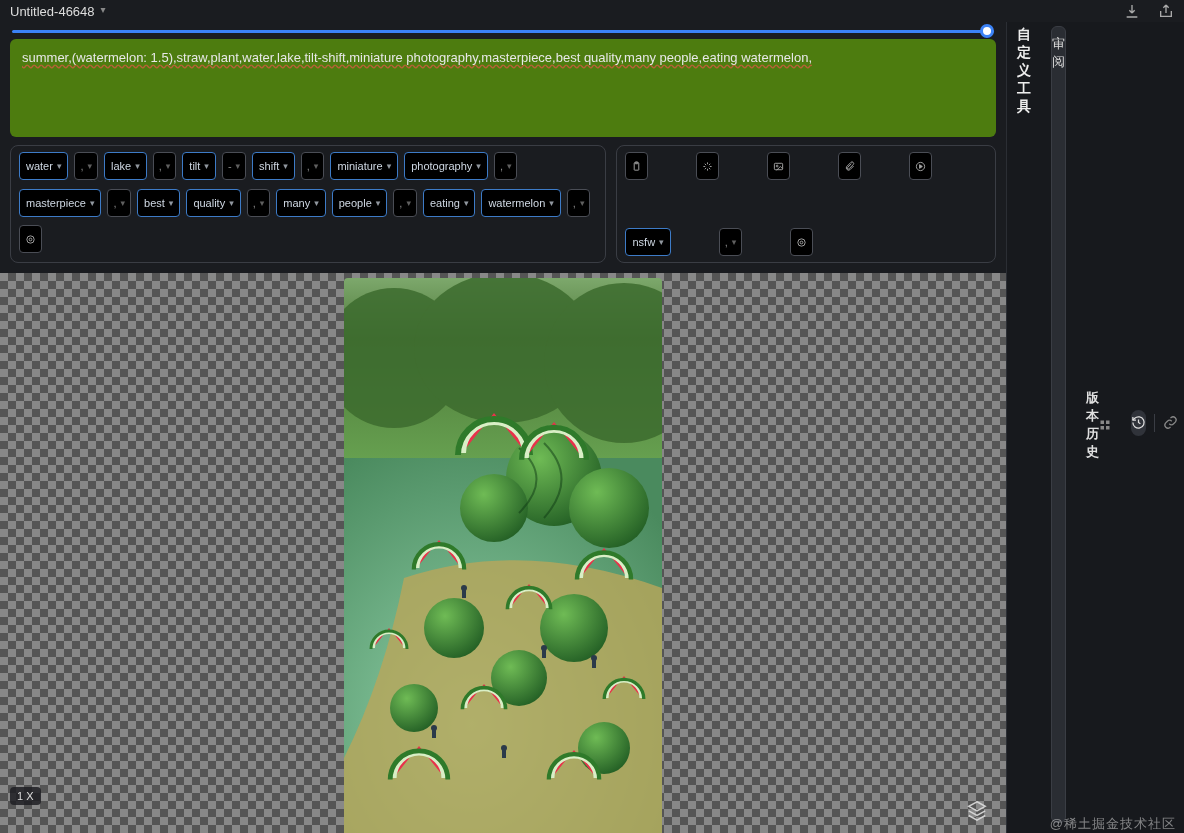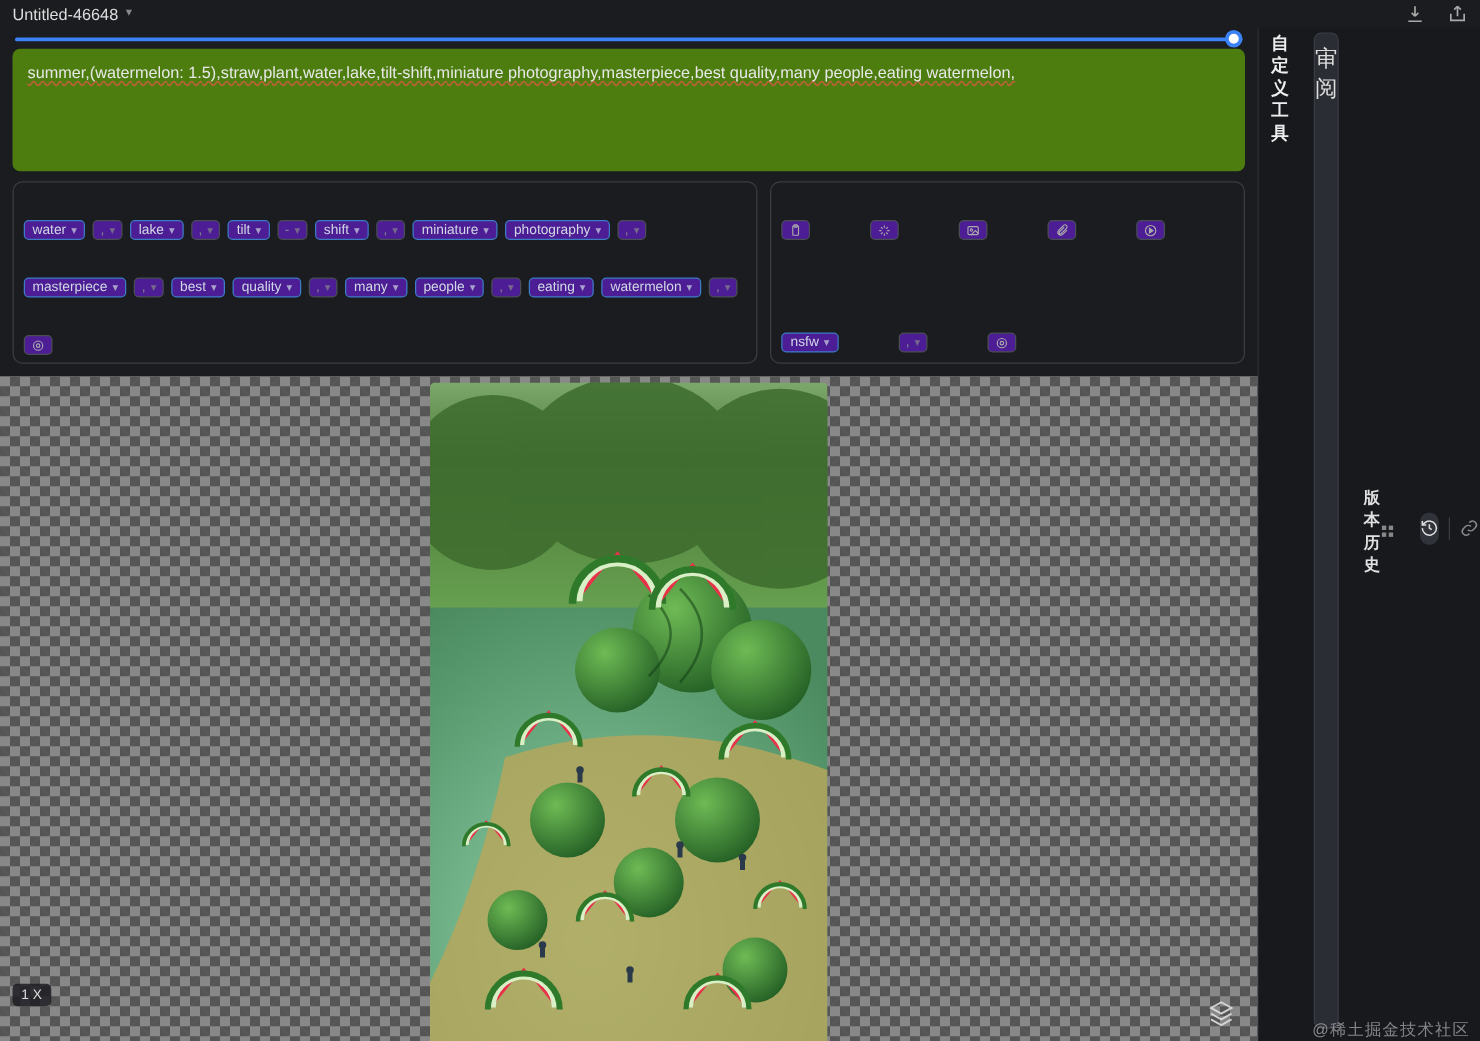--- a/index.html
+++ b/index.html
@@ -14,41 +14,41 @@
 .slider-thumb { position:absolute; right:0; top:-6px; width:14px; height:14px; border-radius:50%; background:#fff; border:3px solid #3b82f6; }
 .prompt-row { display:flex; gap:10px; padding:0 10px 8px 10px; }
 .prompt-box { background:#4d7c0f; border-radius:6px; padding:10px 12px; min-height:98px; font-size:13px; line-height:1.45; color:#e8e8e8; flex:1; }
 .prompt-left { flex:1.6; }
 .prompt-right { flex:1; }
 .underline { text-decoration: underline wavy rgba(255,80,80,0.6); text-underline-offset:2px; }
 .tags-row { display:flex; gap:10px; padding:0 10px 10px 10px; }
 .tags-box { border:1px solid #3a3d44; border-radius:8px; padding:6px 8px; display:flex; flex-wrap:wrap; gap:6px; align-items:flex-start; }
 .tags-left { flex:1.6; }
 .tags-right { flex:1;gap:48px; }
-.tag { border:1px solid #3d7bc7; background:#4c1d95; color:#cfd8e3; font-size:11px; padding:2px 6px; border-radius:4px; display:inline-flex; align-items:center; gap:4px; height:16px;margin-top:24px; }
+.tag { border:1px solid #3d7bc7; background:#000000; color:#cfd8e3; font-size:11px; padding:2px 6px; border-radius:4px; display:inline-flex; align-items:center; gap:4px; height:28px; }
 .tag.sep { border-color:#4a4d55; color:#888; padding:2px 5px; min-width:18px; justify-content:center; }
 .tag.iconbtn { border-color:#4a4d55; color:#aaa; padding:2px 5px; min-width:22px; justify-content:center; }
 .dd { font-size:9px; opacity:.7; }
 .canvas-area { flex:1; position:relative; overflow:hidden;
   background-image:
     linear-gradient(45deg,#555 25%,transparent 25%),
     linear-gradient(-45deg,#555 25%,transparent 25%),
     linear-gradient(45deg,transparent 75%,#555 75%),
     linear-gradient(-45deg,transparent 75%,#555 75%);
   background-size:16px 16px;
   background-position:0 0,0 8px,8px -8px,-8px 0;
   background-color:#888;
 }
 .gen-image { position:absolute; left:50%; top:5px; transform:translateX(-50%); width:318px; height:560px; border-radius:4px; overflow:hidden; }
 .gen-svg { width:100%; height:100%; display:block; }
 .zoom-badge { position:absolute; left:10px; bottom:28px; background:rgba(30,30,35,.85); color:#ddd; font-size:11px; padding:3px 7px; border-radius:4px; }
 .layers-icon { position:absolute; right:18px; bottom:12px; color:#ddd; opacity:.9; }
 .right-col { width:178px; background:#17191d; border-left:1px solid #2b2e34; display:flex; }
 .right-header { font-size:14px; font-weight:600; padding:4px 10px 8px 10px; color:#eee; }
-.review-btn { margin:4px 10px 10px 10px; background:#2a2d33; border:1px solid #3a3d44; border-radius:6px; padding:8px 0; font-size:18px; color:#ddd; }
+.review-btn { margin:4px 10px 10px 10px; background:#2a2d33; border:1px solid #3a3d44; border-radius:6px; padding:8px 0; font-size:13px; color:#ddd; }
 .ver-header { display:flex; align-items:center; justify-content:flex-start; padding:0 10px 6px 10px; font-size:13px; font-weight:600; }
 .grid-icon { color:#888; font-size:12px; }
 .ver-tabs { display:flex; gap:8px; padding:0 10px 10px 10px; align-items:center; }
 .ver-tab { flex:1; background:transparent; border-radius:14px; height:26px; display:flex; align-items:center; justify-content:center; color:#888; }
 .ver-tab.active { background:#30333a; color:#ddd; }
 .divider { width:1px; height:18px; background:#3a3d44; }
 .thumbs { padding:0 10px; display:grid; grid-template-columns:1fr 1fr; gap:10px; }
 .thumb { border:2px solid transparent; border-radius:6px; overflow:hidden; height:82px; background:#222; }
 .thumb.selected { border-color:#5b8def; }
 .thumb svg { width:100%; height:100%; display:block; }

